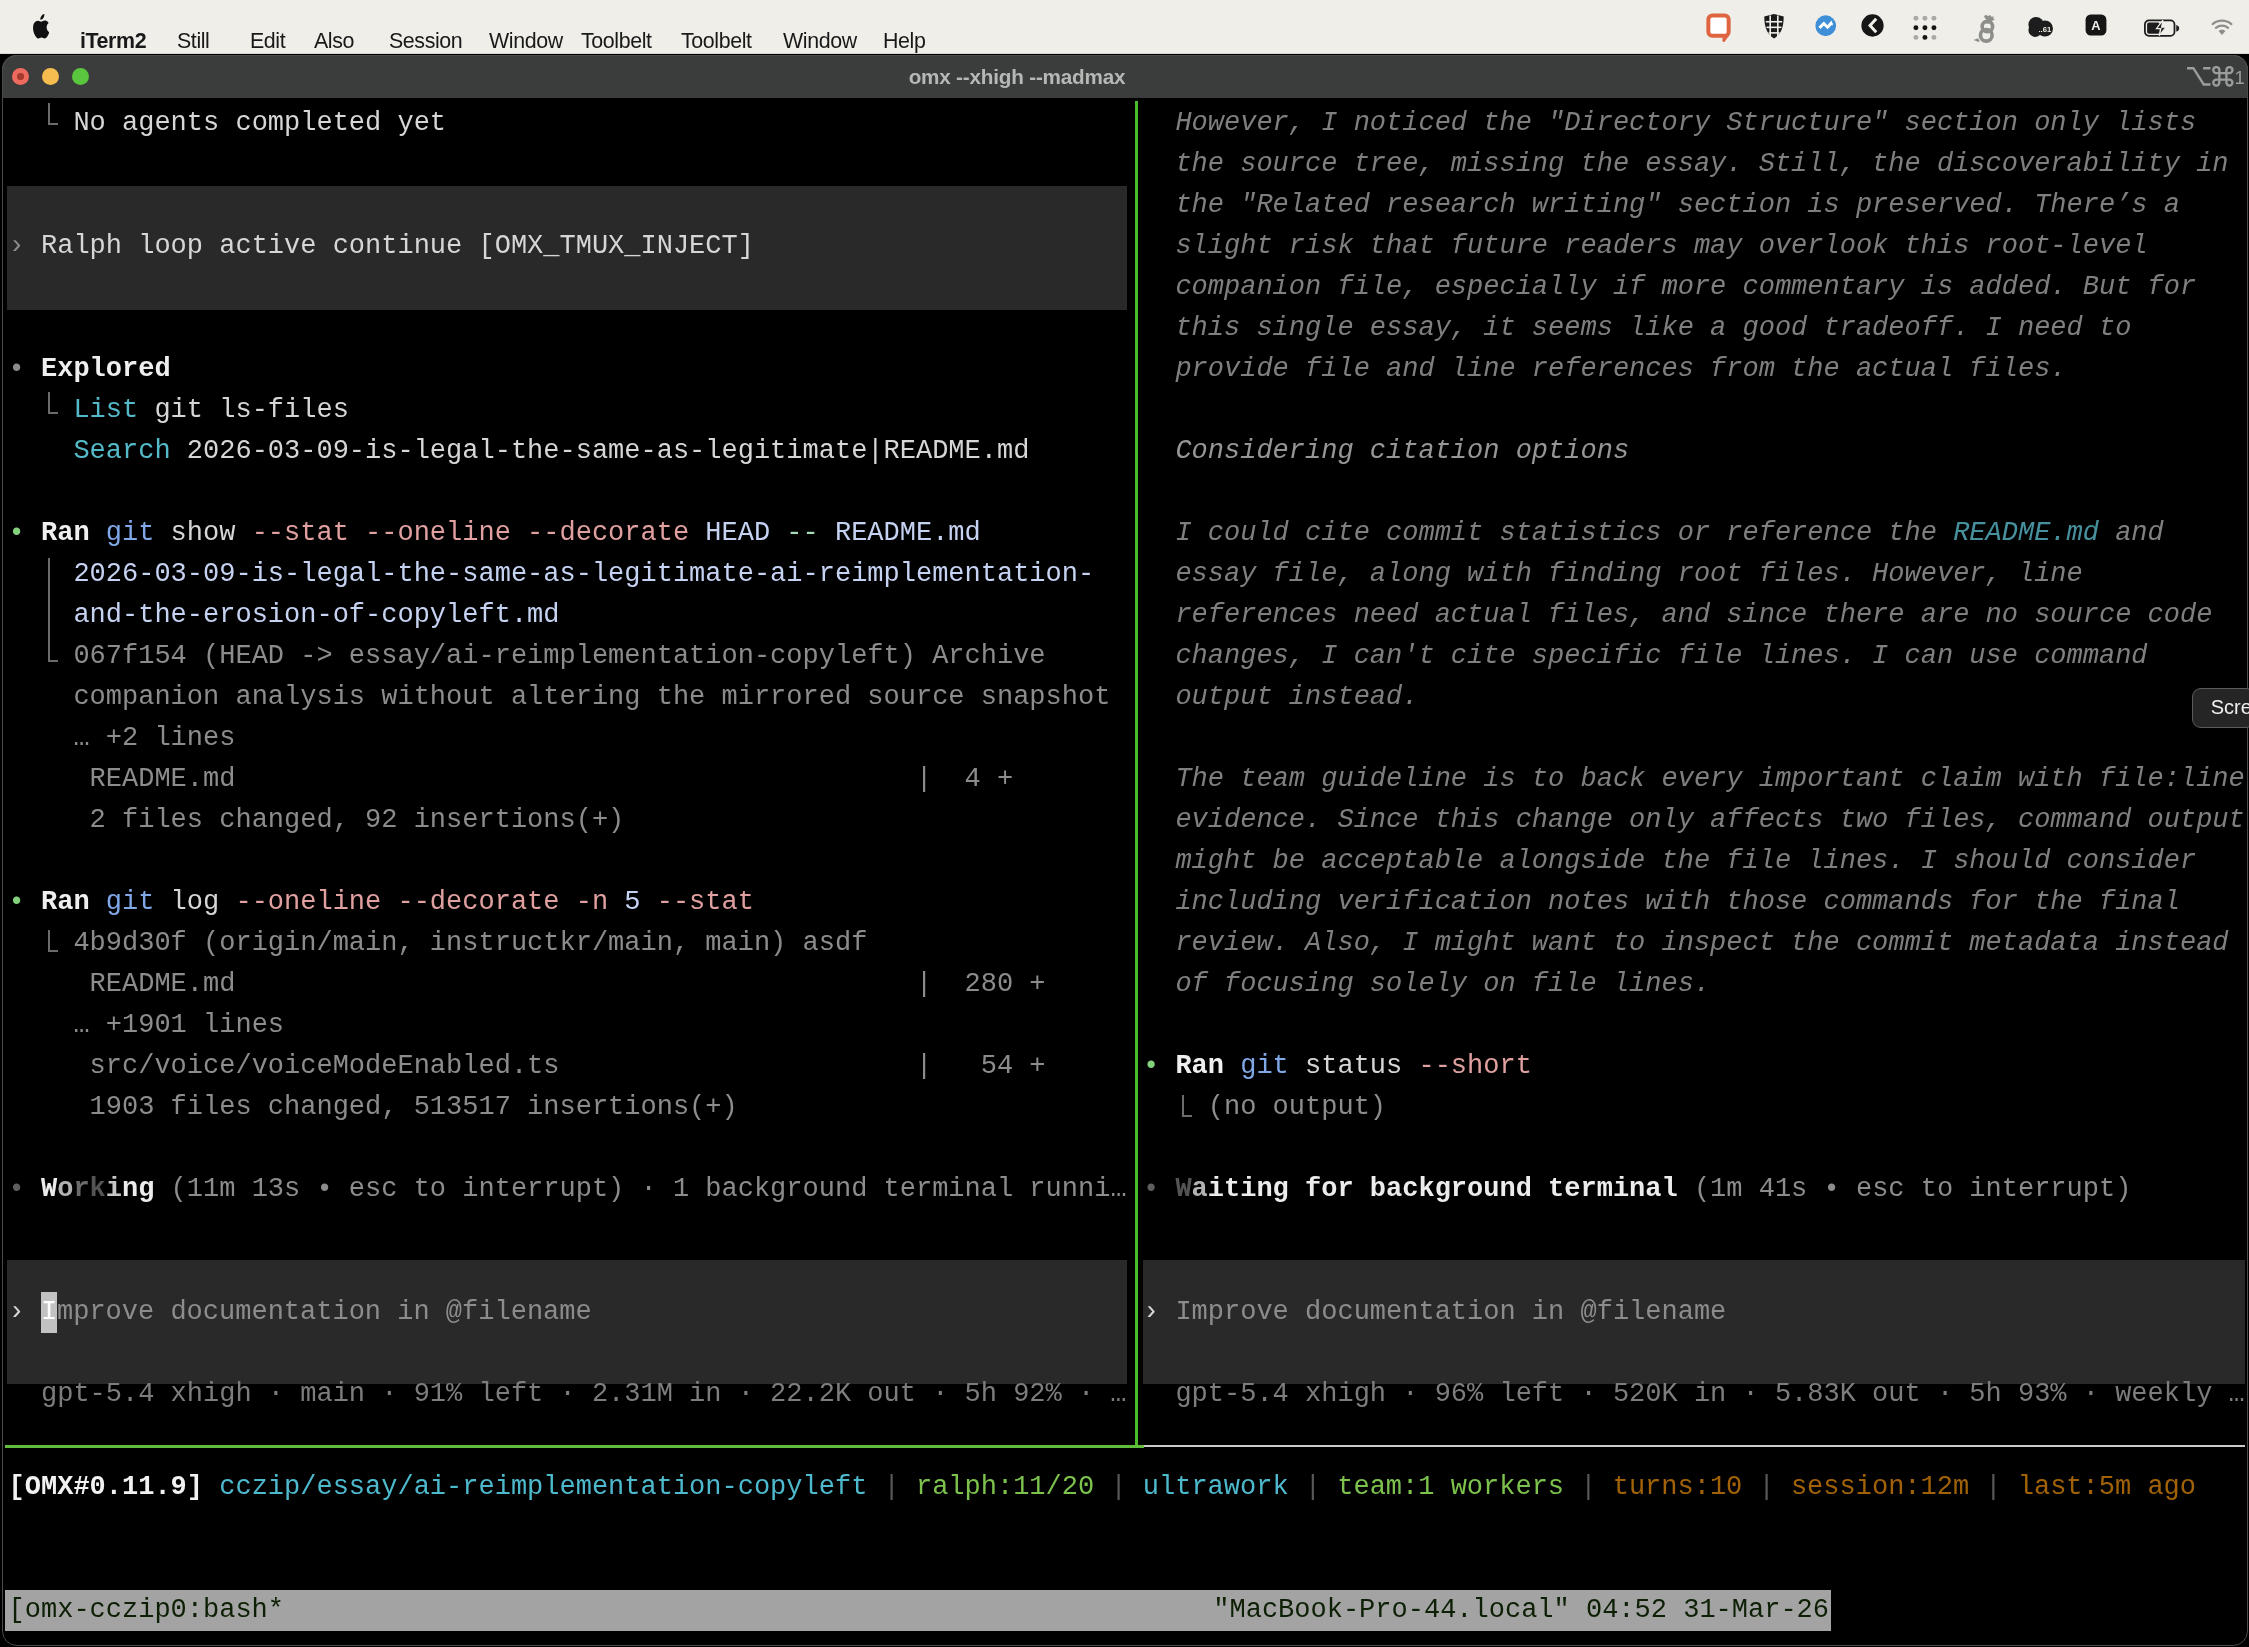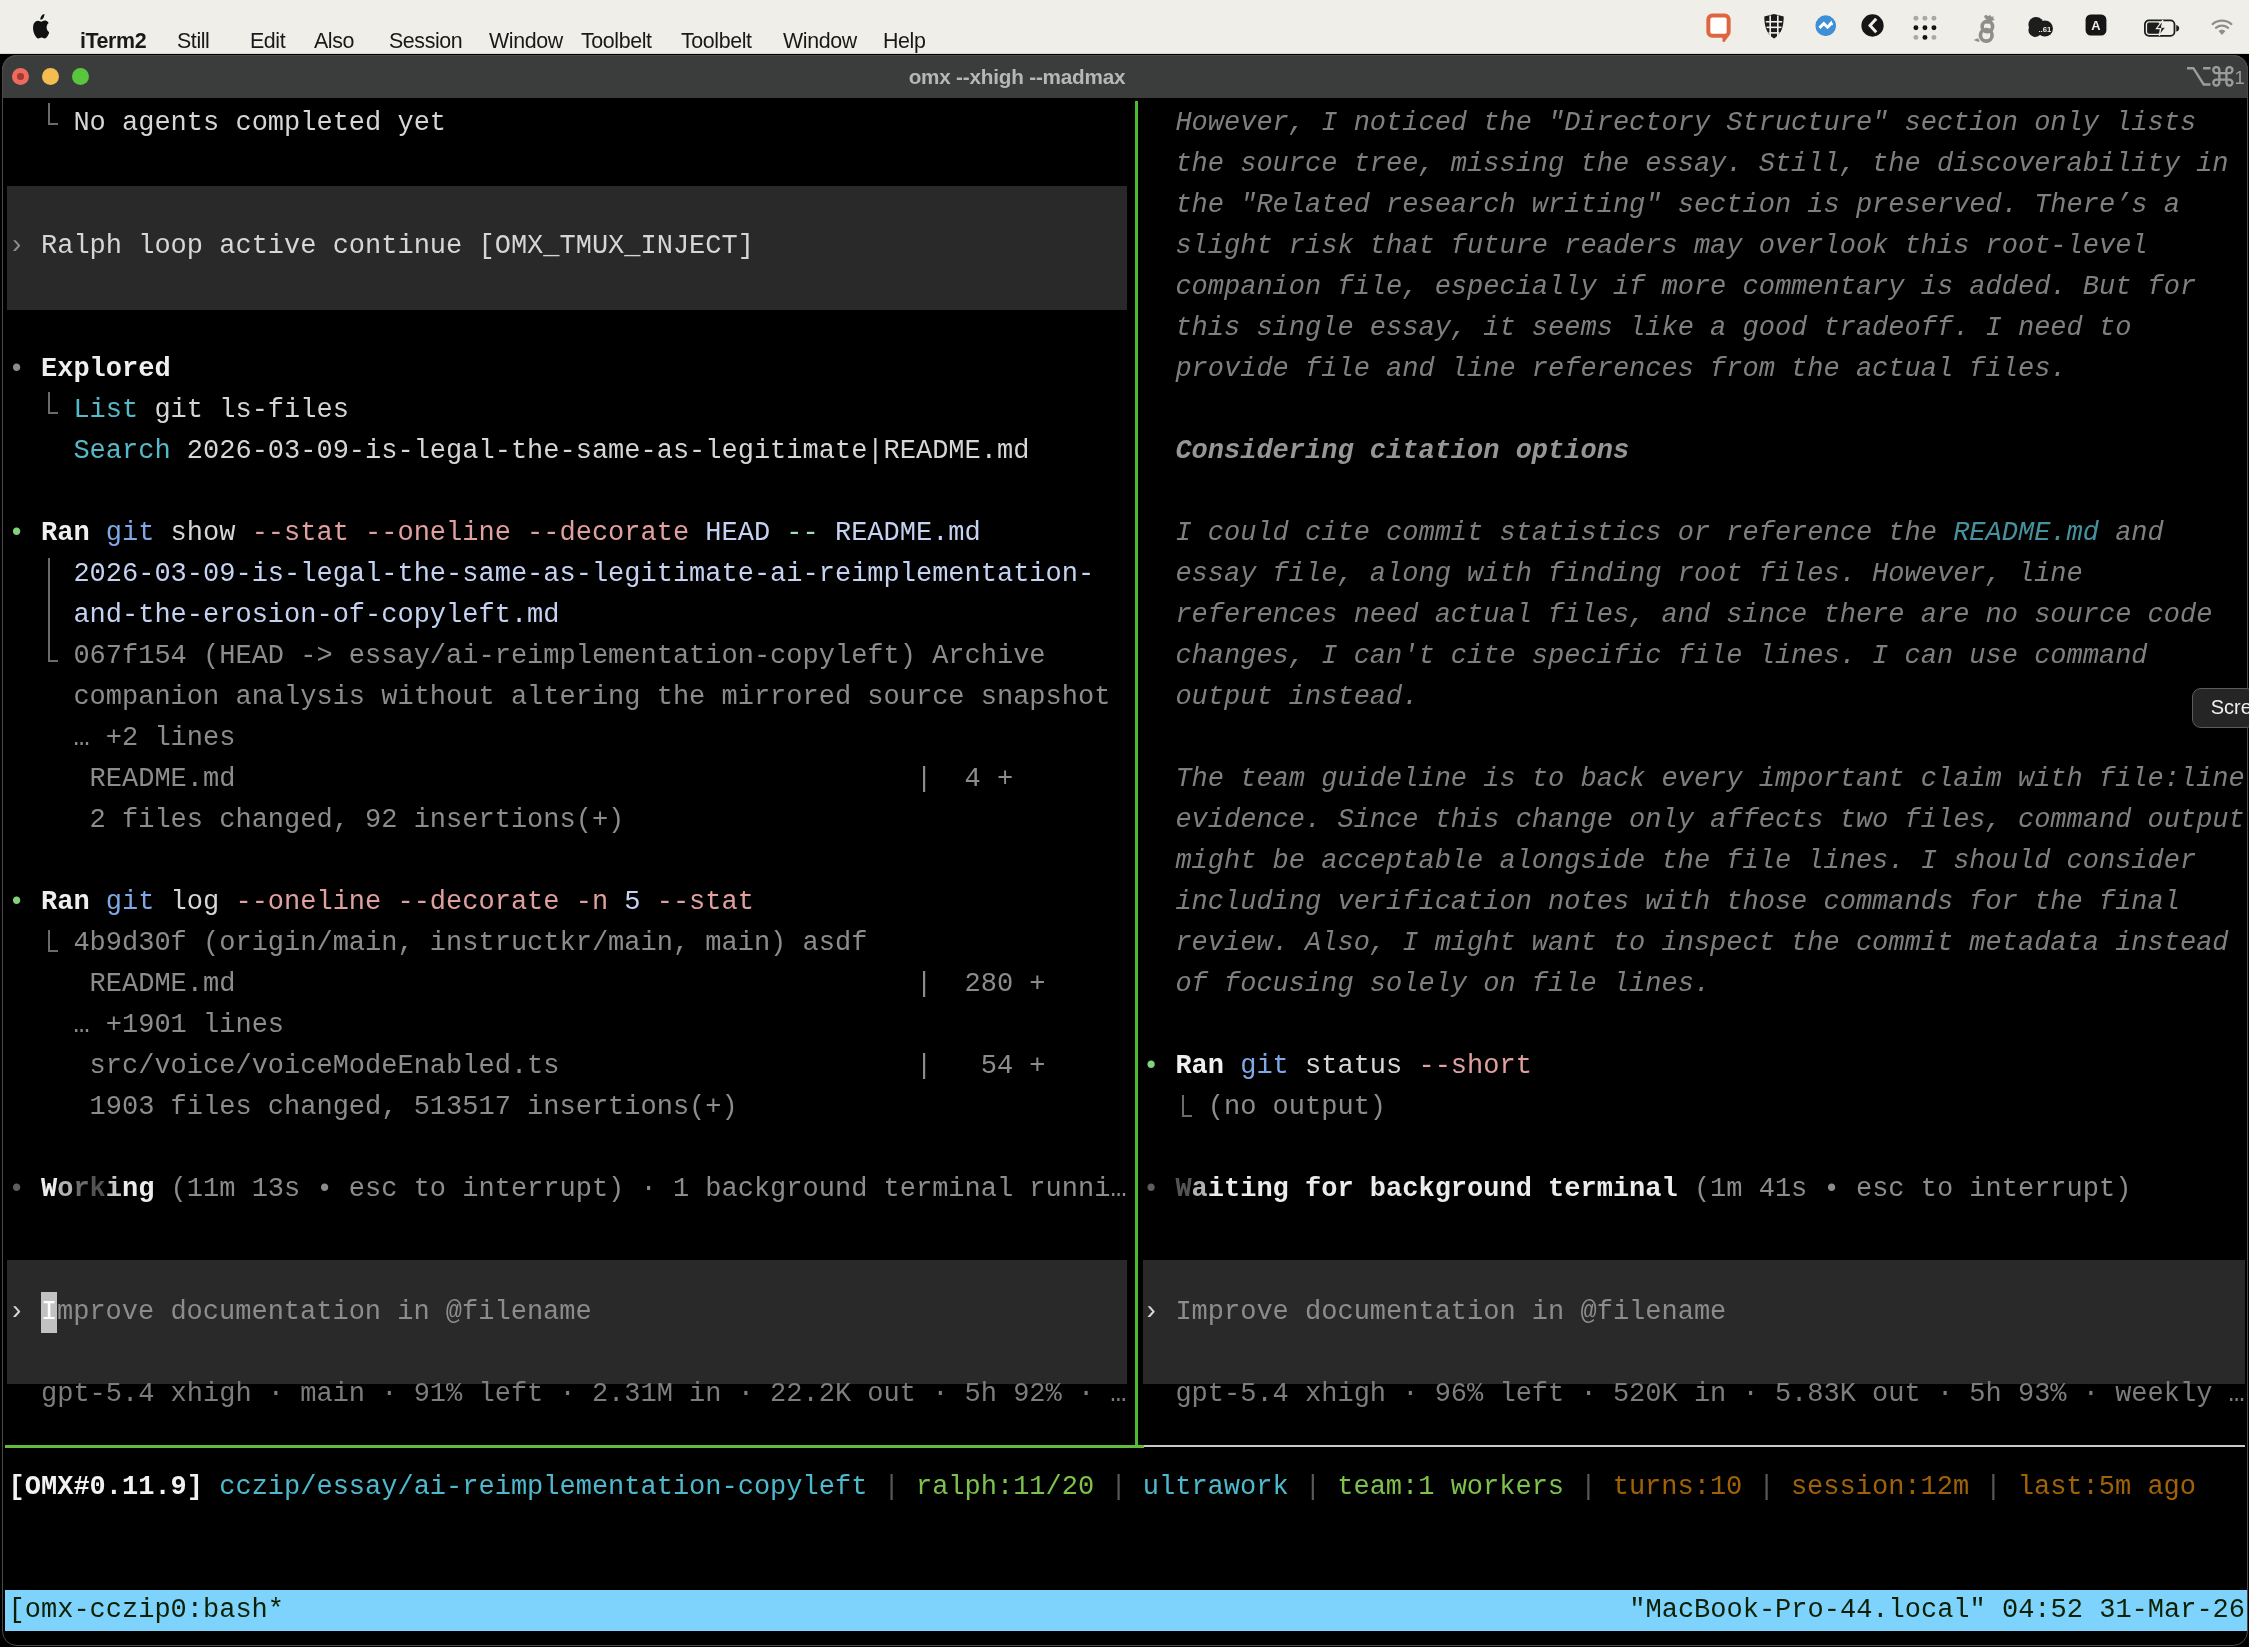--- a/index.html
+++ b/index.html
@@ -12,35 +12,35 @@
 .tlb{position:absolute;top:68px;width:17px;height:17px;border-radius:50%}
 #term{position:absolute;left:0;top:0;width:2250px;height:1648px}
 .pane{position:absolute;top:103px;font:27px/41px "Liberation Mono",monospace;white-space:pre;letter-spacing:0}
 .tr{height:41px}
 i{font-style:normal}
 .w{color:#d6d6d6}.g{color:#8c8c8c}.g2{color:#7d7d7d}
 .cy{color:#55bac8}.bl{color:#80a7e6}.pk{color:#e0a0a0}.pw{color:#c6d2f2}
 .mt{color:#a5ddbb}.gn{color:#83d17b}
 .bw{color:#efefef;font-weight:700}
 .it{color:#7f7f7f;font-style:italic}
-.itb{color:#969696;font-style:italic;font-weight:700}
+.itb{color:#969696;font-style:italic;font-weight:400}
 .ittc{color:#47919f;font-style:italic}
 .cur{display:inline-block;width:16px;height:41px;background:#c2c2c2;color:#fdfdfd;vertical-align:top}
 .shmb{color:#ececec}
 .s1{color:#ececec}.s2{color:#b2b2b2}.s3{color:#6a6a6a}.s4{color:#545454}.s5{color:#c6c6c6}.dgb{color:#5e5e5e}
 .sw{color:#f2f2f2;font-weight:700}
 .grn{color:#7cc24c}.cys{color:#4db9cd}.pip{color:#585858}.st3{color:#a16207}
 .bx{position:absolute;background:#292929}
 .tl{position:absolute;width:1.8px;background:#6b6b6b}
 .th{position:absolute;height:1.8px;background:#6b6b6b}
 #vdiv{position:absolute;left:1135px;top:101px;width:2.5px;height:1345px;background:#4cbc2c}
 #hdivL{position:absolute;left:5.2px;top:1445px;width:1139px;height:3px;background:#63bd3c}
 #hdivR{position:absolute;left:1144px;top:1445px;width:1101px;height:2.4px;background:#c9c9c9}
 #status{position:absolute;left:8.6px;top:1467px;font:27px/41px "Liberation Mono",monospace;white-space:pre}
-#tmux{position:absolute;left:5.2px;top:1590px;width:2242px;height:41px;background:#7dd3fc;font:27px/41px "Liberation Mono",monospace;white-space:pre;color:#0d2005}
+#tmux{position:absolute;left:5.2px;top:1590px;width:1826px;height:41px;background:#a3a3a3;font:27px/41px "Liberation Mono",monospace;white-space:pre;color:#0d2005}
 #tmuxr{position:absolute;right:2.2px;top:0}
 #scre{position:absolute;z-index:6;left:2192px;top:688px;width:63px;height:40px;background:#252525;border:1.8px solid #5c5c5c;border-radius:8.9px;font:400 20px/36px "Liberation Sans",sans-serif;color:#f0f0f0;padding-left:17.7px}
 </style></head><body>
 <div id="term">
 <div class="bx" style="left:7.4px;top:186px;width:1120px;height:124px"></div>
     <div class="bx" style="left:7.4px;top:1260px;width:1120px;height:124px"></div>
     <div class="bx" style="left:1143px;top:1260px;width:1102px;height:124px"></div>
 <div class="pane" style="left:8.6px"><div class="tr"><i class="w">    No agents completed yet</i></div><div class="tr"></div><div class="tr"></div><div class="tr"><i class="g">› </i><i class="w">Ralph loop active continue [OMX_TMUX_INJECT]</i></div><div class="tr"></div><div class="tr"></div><div class="tr"><i class="g">• </i><i class="bw">Explored</i></div><div class="tr"><i class="w">    </i><i class="cy">List</i><i class="w"> git ls-files</i></div><div class="tr"><i class="w">    </i><i class="cy">Search</i><i class="w"> 2026-03-09-is-legal-the-same-as-legitimate|README.md</i></div><div class="tr"></div><div class="tr"><i class="gn">• </i><i class="bw">Ran</i><i class="w"> </i><i class="bl">git</i><i class="w"> show </i><i class="pk">--stat</i><i class="w"> </i><i class="pk">--oneline</i><i class="w"> </i><i class="pk">--decorate</i><i class="w"> </i><i class="pw">HEAD</i><i class="w"> </i><i class="mt">--</i><i class="w"> </i><i class="pw">README.md</i></div><div class="tr"><i class="pw">    2026-03-09-is-legal-the-same-as-legitimate-ai-reimplementation-</i></div><div class="tr"><i class="pw">    and-the-erosion-of-copyleft.md</i></div><div class="tr"><i class="g">    067f154 (HEAD -&gt; essay/ai-reimplementation-copyleft) Archive</i></div><div class="tr"><i class="g">    companion analysis without altering the mirrored source snapshot</i></div><div class="tr"><i class="g">    … +2 lines</i></div><div class="tr"><i class="g">     README.md                                          |  4 +</i></div><div class="tr"><i class="g">     2 files changed, 92 insertions(+)</i></div><div class="tr"></div><div class="tr"><i class="gn">• </i><i class="bw">Ran</i><i class="w"> </i><i class="bl">git</i><i class="w"> log </i><i class="pk">--oneline</i><i class="w"> </i><i class="pk">--decorate</i><i class="w"> </i><i class="pk">-n</i><i class="w"> </i><i class="pw">5</i><i class="w"> </i><i class="pk">--stat</i></div><div class="tr"><i class="g">    4b9d30f (origin/main, instructkr/main, main) asdf</i></div><div class="tr"><i class="g">     README.md                                          |  280 +</i></div><div class="tr"><i class="g">    … +1901 lines</i></div><div class="tr"><i class="g">     src/voice/voiceModeEnabled.ts                      |   54 +</i></div><div class="tr"><i class="g">     1903 files changed, 513517 insertions(+)</i></div><div class="tr"></div><div class="tr"><i class="dgb">• </i><b class="shmb"><i class="s1">W</i><i class="s2">o</i><i class="s3">r</i><i class="s4">k</i><i class="s5">i</i><i class="s1">ng</i></b><i class="g"> (11m 13s • esc to interrupt) · 1 background terminal runni…</i></div><div class="tr"></div><div class="tr"></div><div class="tr"><i class="w">› </i><i class="cur">I</i><i class="g">mprove documentation in @filename</i></div><div class="tr"></div><div class="tr"><i class="g2">  gpt-5.4 xhigh · main · 91% left · 2.31M in · 22.2K out · 5h 92% · …</i></div></div>
 <div class="pane" style="left:1143px"><div class="tr"><i class="it">  However, I noticed the "Directory Structure" section only lists</i></div><div class="tr"><i class="it">  the source tree, missing the essay. Still, the discoverability in</i></div><div class="tr"><i class="it">  the "Related research writing" section is preserved. There’s a</i></div><div class="tr"><i class="it">  slight risk that future readers may overlook this root-level</i></div><div class="tr"><i class="it">  companion file, especially if more commentary is added. But for</i></div><div class="tr"><i class="it">  this single essay, it seems like a good tradeoff. I need to</i></div><div class="tr"><i class="it">  provide file and line references from the actual files.</i></div><div class="tr"></div><div class="tr"><i class="itb">  Considering citation options</i></div><div class="tr"></div><div class="tr"><i class="it">  I could cite commit statistics or reference the </i><i class="ittc">README.md</i><i class="it"> and</i></div><div class="tr"><i class="it">  essay file, along with finding root files. However, line</i></div><div class="tr"><i class="it">  references need actual files, and since there are no source code</i></div><div class="tr"><i class="it">  changes, I can't cite specific file lines. I can use command</i></div><div class="tr"><i class="it">  output instead.</i></div><div class="tr"></div><div class="tr"><i class="it">  The team guideline is to back every important claim with file:line</i></div><div class="tr"><i class="it">  evidence. Since this change only affects two files, command output</i></div><div class="tr"><i class="it">  might be acceptable alongside the file lines. I should consider</i></div><div class="tr"><i class="it">  including verification notes with those commands for the final</i></div><div class="tr"><i class="it">  review. Also, I might want to inspect the commit metadata instead</i></div><div class="tr"><i class="it">  of focusing solely on file lines.</i></div><div class="tr"></div><div class="tr"><i class="gn">• </i><i class="bw">Ran</i><i class="w"> </i><i class="bl">git</i><i class="w"> status </i><i class="pk">--short</i></div><div class="tr"><i class="g">    (no output)</i></div><div class="tr"></div><div class="tr"><i class="dgb">• </i><b class="shmb"><i class="s4">W</i><i class="s2">a</i><i class="s1">iting for background terminal</i></b><i class="g"> (1m 41s • esc to interrupt)</i></div><div class="tr"></div><div class="tr"></div><div class="tr"><i class="w">›</i><i class="g"> Improve documentation in @filename</i></div><div class="tr"></div><div class="tr"><i class="g2">  gpt-5.4 xhigh · 96% left · 520K in · 5.83K out · 5h 93% · weekly …</i></div></div>
 <div class="tl" style="left:48px;top:103px;height:21.6px"></div>

